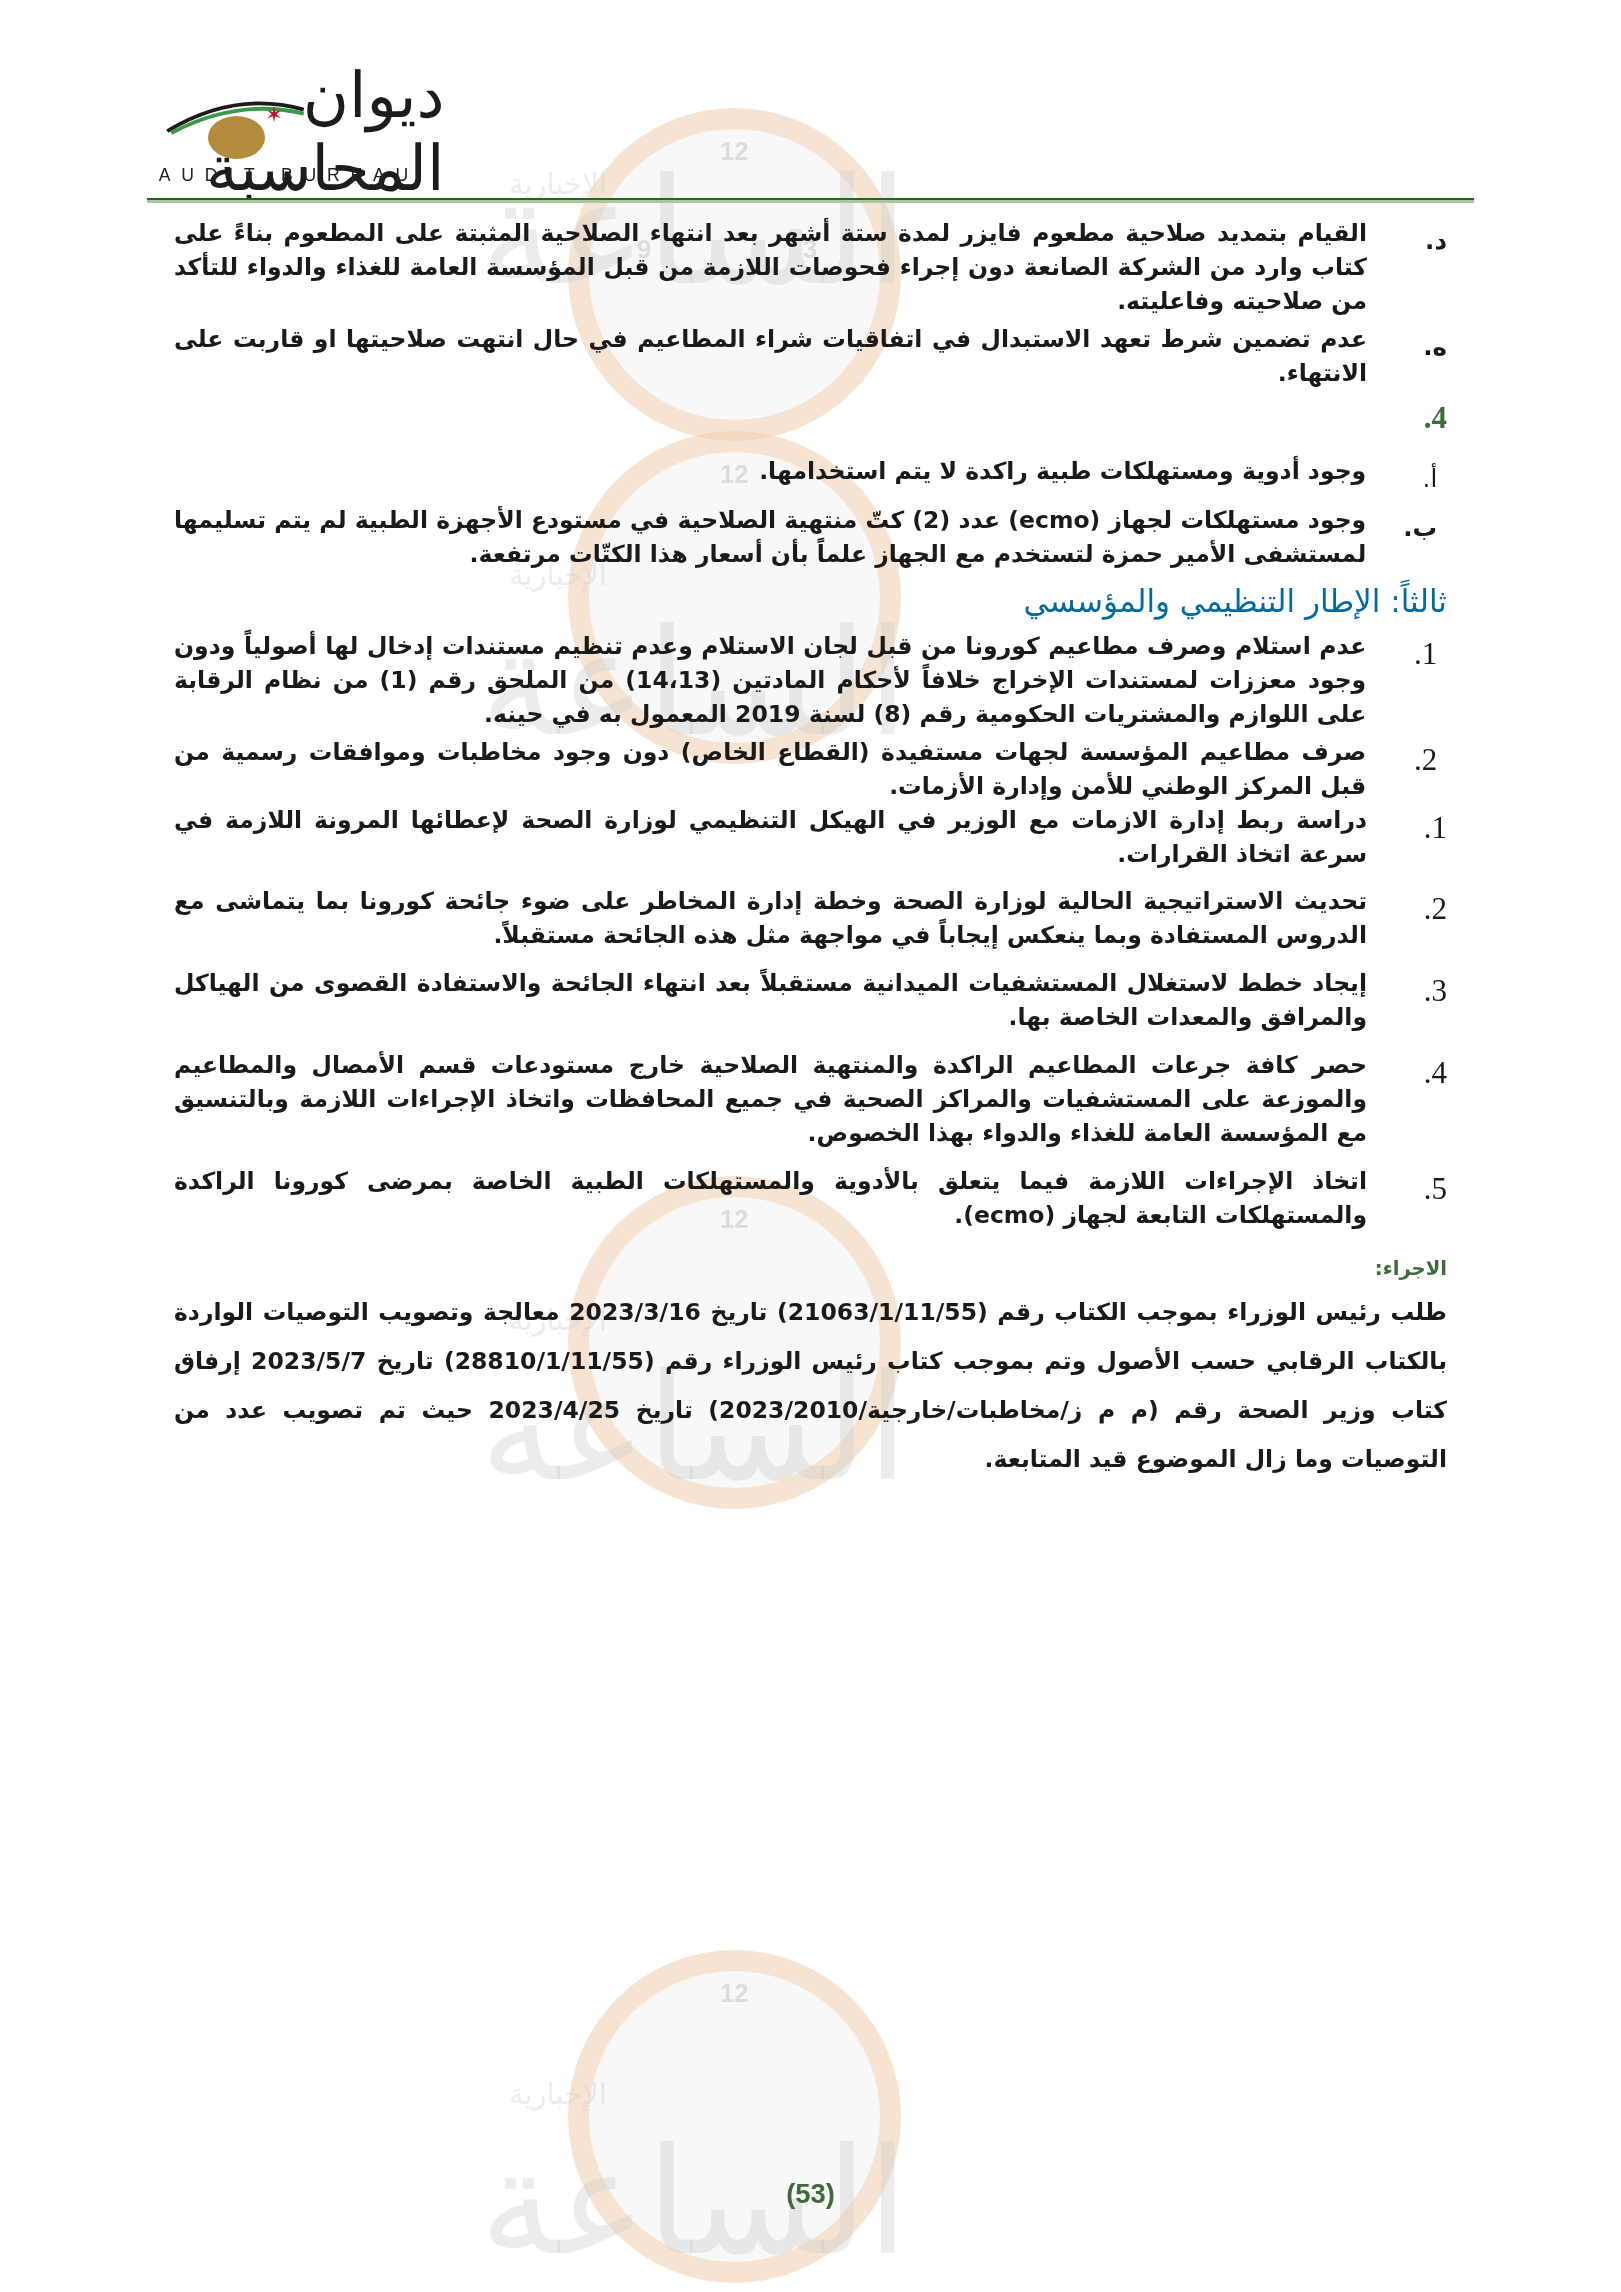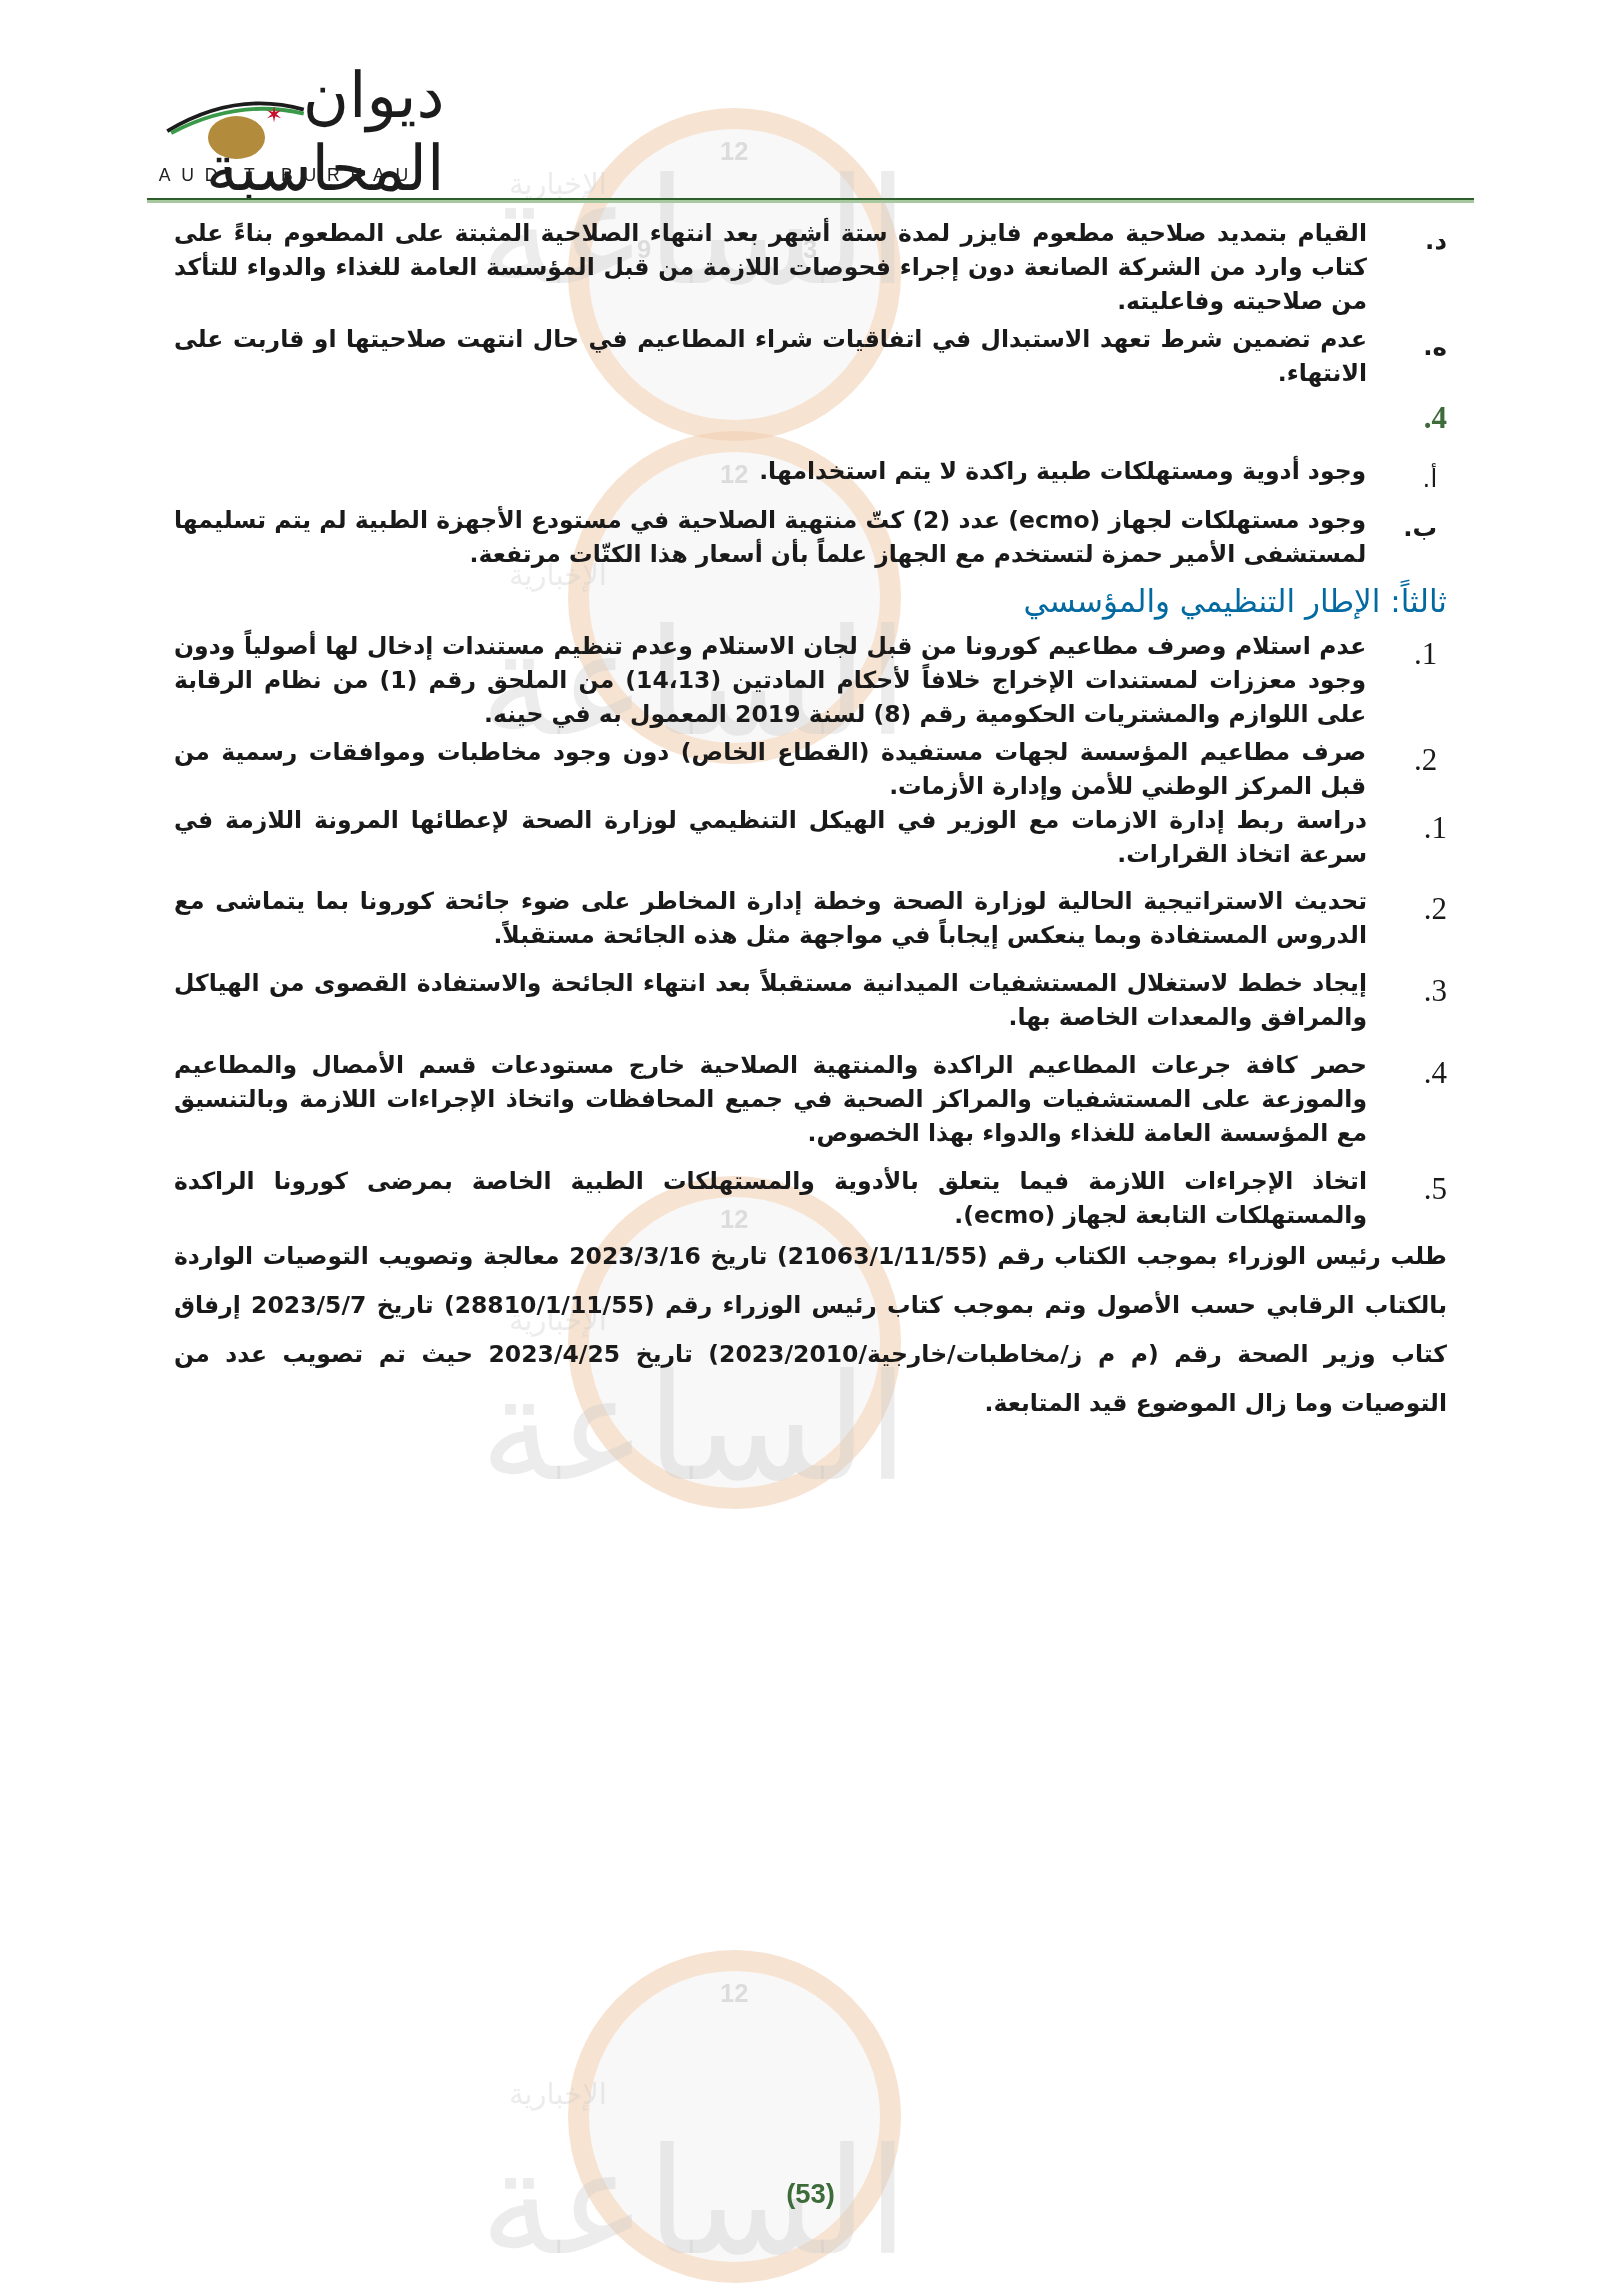--- a/index.html
+++ b/index.html
@@ -174,17 +174,18 @@
   <div class="item">
     <span class="marker num">4.</span>
     <div class="text">حصر كافة جرعات المطاعيم الراكدة والمنتهية الصلاحية خارج مستودعات قسم الأمصال والمطاعيم والموزعة على المستشفيات والمراكز الصحية في جميع المحافظات واتخاذ الإجراءات اللازمة وبالتنسيق مع المؤسسة العامة للغذاء والدواء بهذا الخصوص.</div>
   </div>
   <div class="gap-md"></div>
   <div class="item">
     <span class="marker num">5.</span>
     <div class="text">اتخاذ الإجراءات اللازمة فيما يتعلق بالأدوية والمستهلكات الطبية الخاصة بمرضى كورونا الراكدة والمستهلكات التابعة لجهاز (ecmo).</div>
   </div>
 
+  <div class="label-green" style="margin-top:25.5px;">الاجراء:</div>
   <div class="para">طلب رئيس الوزراء بموجب الكتاب رقم (21063/1/11/55) تاريخ 2023/3/16 معالجة وتصويب التوصيات الواردة بالكتاب الرقابي حسب الأصول وتم بموجب كتاب رئيس الوزراء رقم (28810/1/11/55) تاريخ 2023/5/7 إرفاق كتاب وزير الصحة رقم (م م ز/مخاطبات/خارجية/2023/2010) تاريخ 2023/4/25 حيث تم تصويب عدد من التوصيات وما زال الموضوع قيد المتابعة.</div>
 </div>
 
 <div class="page-number">(53)</div>
 
 
 </body></html>

